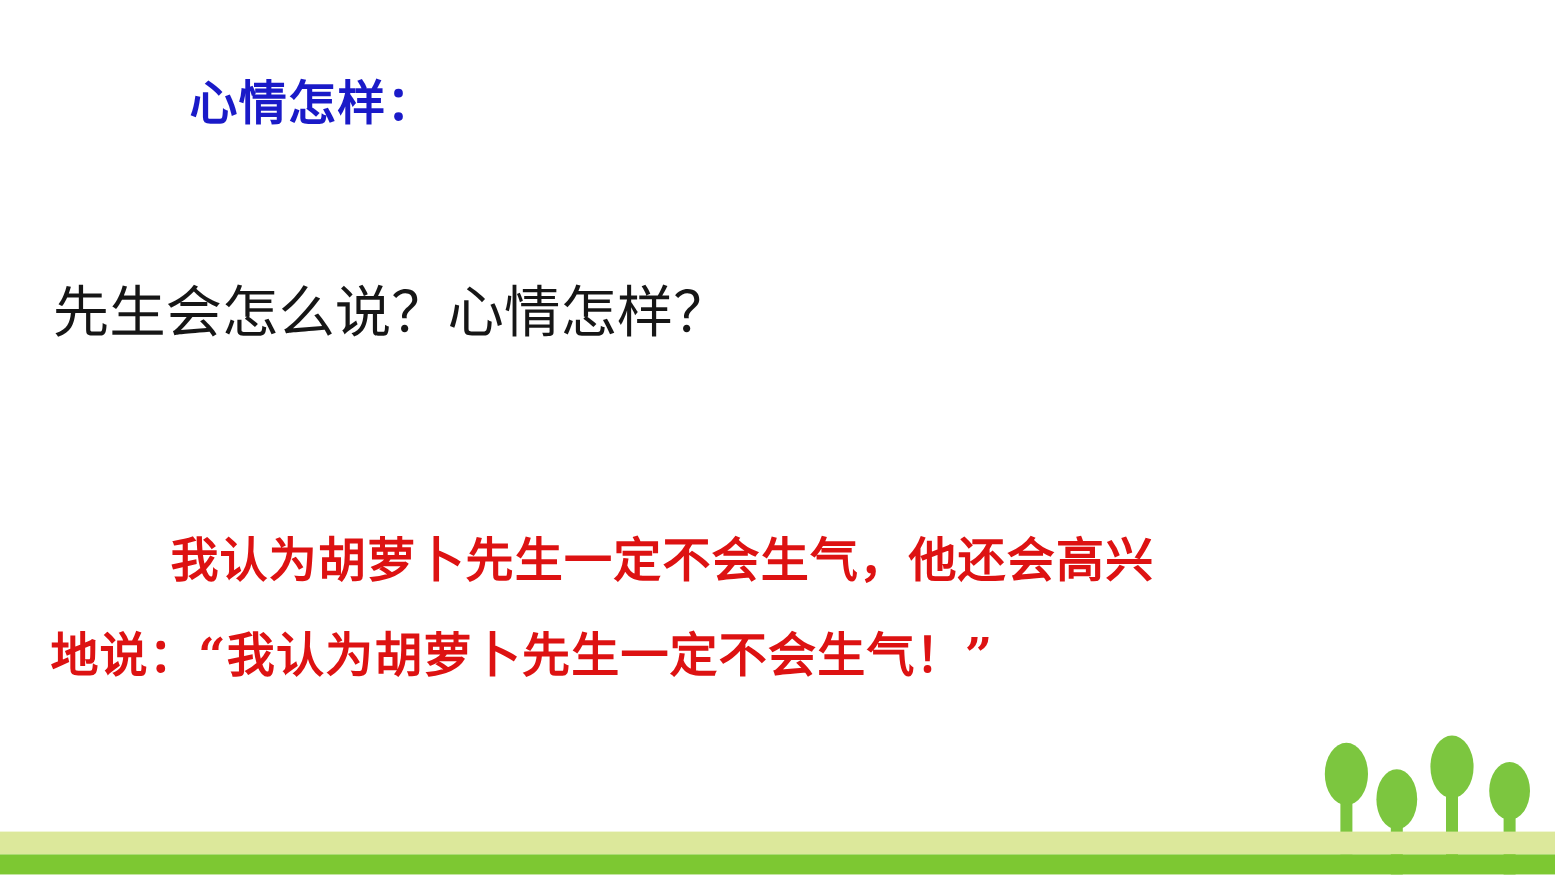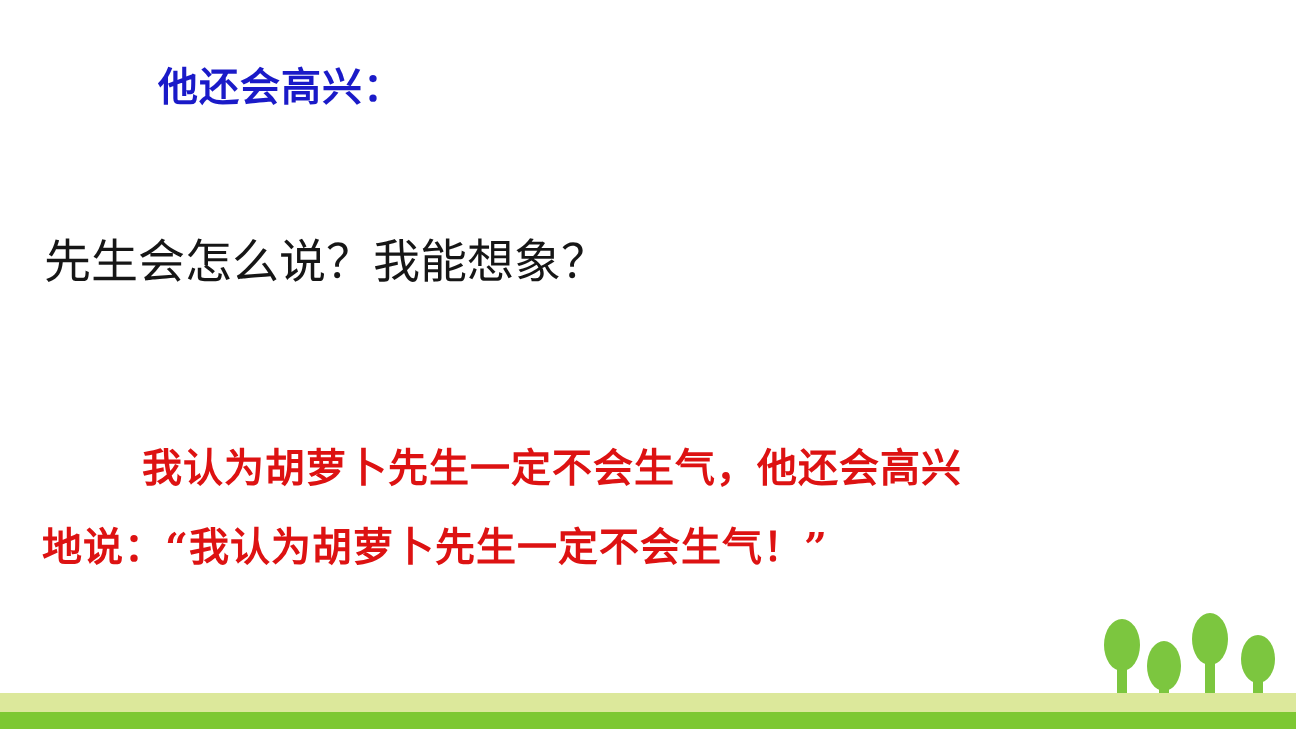--- a/index.html
+++ b/index.html
@@ -94,24 +94,24 @@
     display: block;
     width: 1296px;
     height: 140px;
   }
 </style>
 </head>
 <body>
 
 <div id="slide">
 
-  <div id="heading" style="color: rgb(26, 26, 200);">他还会高兴：</div>
+  <div id="heading" style="color: rgb(26, 26, 200);">心情怎样：</div>
 
   <div id="question-block" style="color: rgb(22, 22, 22);">
-    <span class="qline">先生会怎么说？我能想象？</span>
+    <span class="qline">先生会怎么说？心情怎样？</span>
   </div>
 
   <div id="answer-block" style="color: rgb(221, 18, 18);">
     <span class="aline indent">我认为胡萝卜先生一定不会生气，他还会高兴</span>
     <span class="aline">地说：“我认为胡萝卜先生一定不会生气！”</span>
   </div>
 
   <div id="decor">
     <svg viewBox="0 0 1296 140" xmlns="http://www.w3.org/2000/svg">
       <g id="tree-group">

